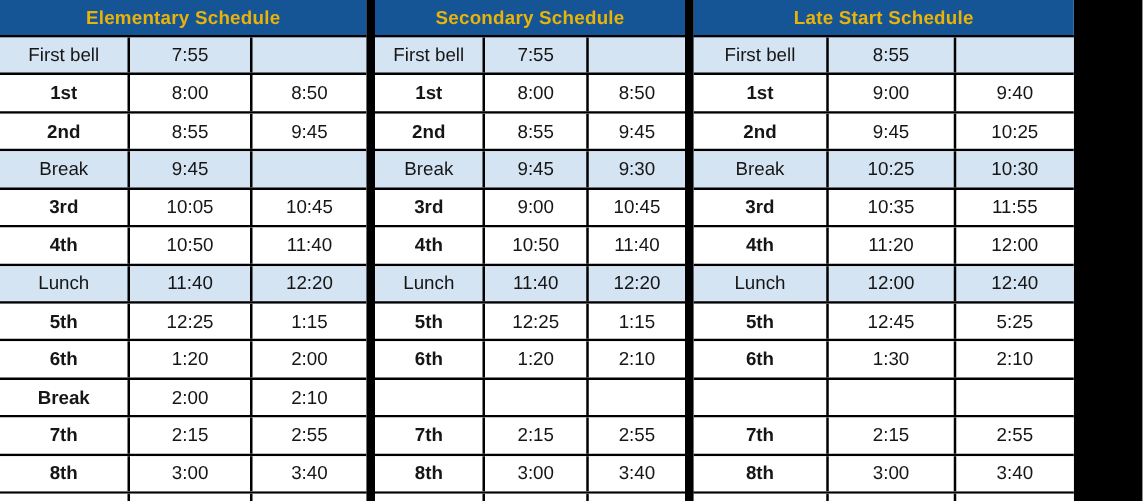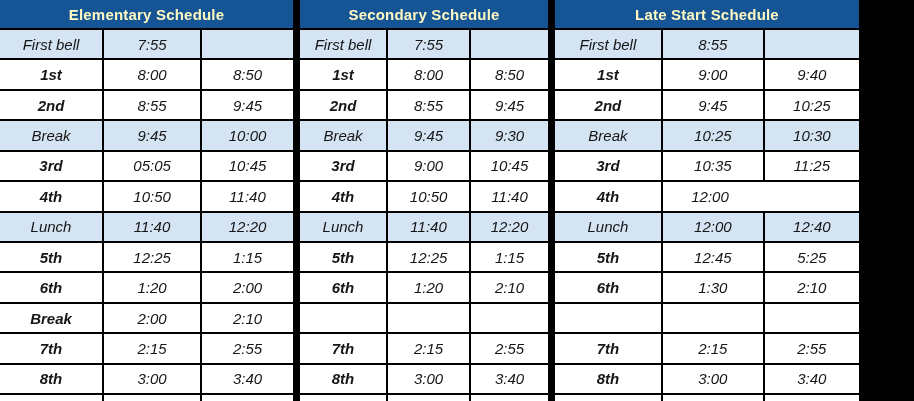--- a/index.html
+++ b/index.html
@@ -17,42 +17,41 @@
     flex-direction: column;
     box-sizing: border-box;
   }
   .sched-1 { width: 293px; }
   .sched-2 { width: 248px; margin-left: 7px; }
   .sched-3 { width: 304px; margin-left: 7px; justify-content: center; }
   .thead {
     height: 28px;
     background: #155495;
     border-bottom: 2px solid #000;
-    color: #fef9c3;
+    color: #eab308;
     font-weight: bold;
     font-size: 15px;
     display: flex;
     align-items: center;
     justify-content: center;
     letter-spacing: 0.2px;
   }
   .rows {
     height: 363px;
     display: flex;
     flex-direction: column;
     border-bottom: 2px solid #000;
     box-sizing: content-box;
   }
   .row {
     flex: 1;
     display: flex;
     border-bottom: 2px solid #000;
     box-sizing: border-box;
     background: #fff;
-    font-style: italic;
   }
   .row:last-child { border-bottom: none; }
   .row.hl { background: #D4E4F3; }
   .cell {
     display: flex;
     align-items: center;
     justify-content: center;
     font-size: 15px;
     color: #161616;
     border-right: 2px solid #000;
@@ -89,25 +88,24 @@
           <div class="cell c2">8:50</div>
         </div>
         <div class="row bold-label">
           <div class="cell c0">2nd</div>
           <div class="cell c1">8:55</div>
           <div class="cell c2">9:45</div>
         </div>
         <div class="row hl">
           <div class="cell c0">Break</div>
           <div class="cell c1">9:45</div>
-          <div class="cell c2">10:00</div>
         </div>
         <div class="row bold-label">
           <div class="cell c0">3rd</div>
-          <div class="cell c1">05:05</div>
+          <div class="cell c1">10:05</div>
           <div class="cell c2">10:45</div>
         </div>
         <div class="row bold-label">
           <div class="cell c0">4th</div>
           <div class="cell c1">10:50</div>
           <div class="cell c2">11:40</div>
         </div>
         <div class="row hl">
           <div class="cell c0">Lunch</div>
           <div class="cell c1">11:40</div>
@@ -236,24 +234,25 @@
           <div class="cell c2">10:25</div>
         </div>
         <div class="row hl">
           <div class="cell c0">Break</div>
           <div class="cell c1">10:25</div>
           <div class="cell c2">10:30</div>
         </div>
         <div class="row bold-label">
           <div class="cell c0">3rd</div>
           <div class="cell c1">10:35</div>
-          <div class="cell c2">11:25</div>
+          <div class="cell c2">11:55</div>
         </div>
         <div class="row bold-label">
           <div class="cell c0">4th</div>
+          <div class="cell c1">11:20</div>
           <div class="cell c2">12:00</div>
         </div>
         <div class="row hl">
           <div class="cell c0">Lunch</div>
           <div class="cell c1">12:00</div>
           <div class="cell c2">12:40</div>
         </div>
         <div class="row bold-label">
           <div class="cell c0">5th</div>
           <div class="cell c1">12:45</div>

